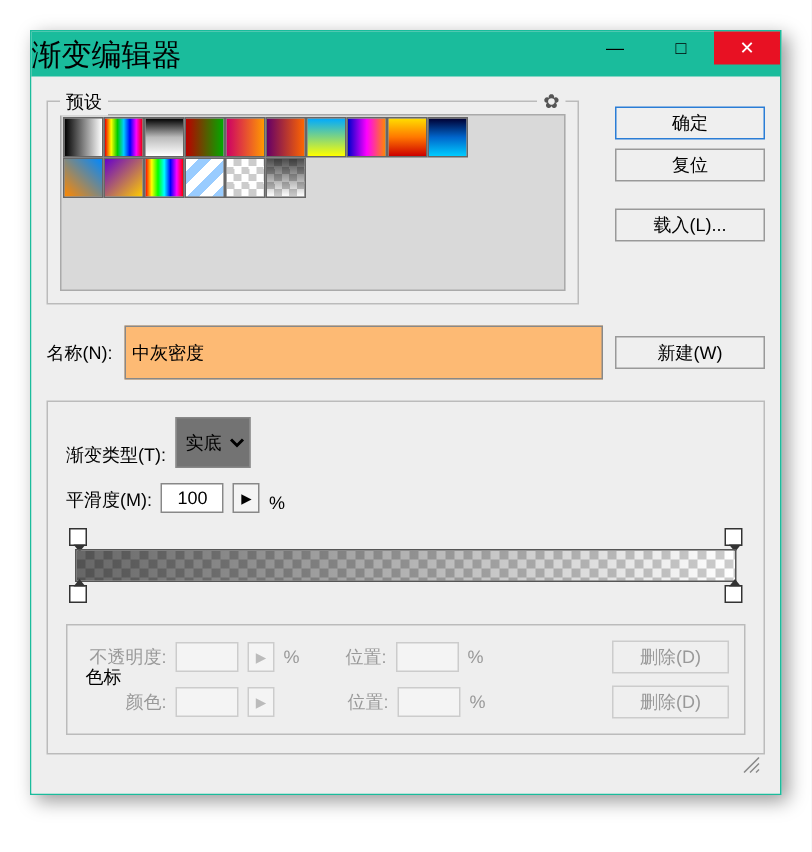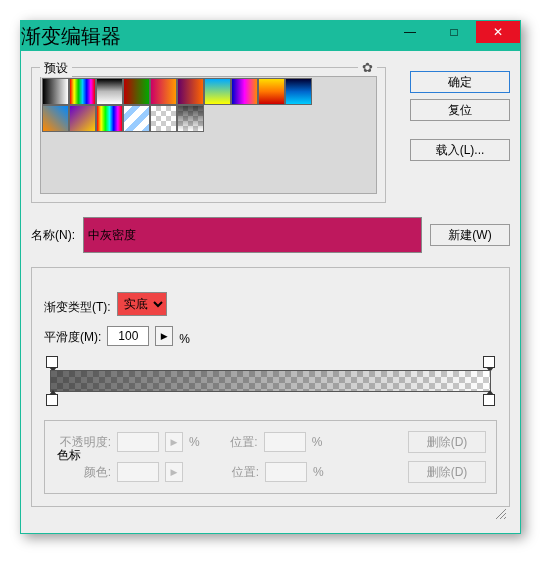--- a/index.html
+++ b/index.html
@@ -125,44 +125,43 @@
     display: flex;
     align-items: center;
     gap: 8px;
     margin-top: 14px;
   }
   .name-row label { white-space: nowrap; }
   .name-row input[type=text] {
     flex: 1;
     height: 36px;
     border: 1px solid #888;
-    background: #be185d;
+    background: #fdba74;
     padding: 0 4px;
     font-size: 12px;
   }
-  .name-row .btn { width: 80px; }
+  .name-row .btn { width: 100px; }
   .gradient-fieldset {
     border: 1px solid #bbb;
     margin-top: 14px;
     padding: 10px 12px 12px 12px;
     position: relative;
   }
   .row {
     display: flex;
     align-items: flex-end;
     gap: 6px;
     margin-bottom: 10px;
   }
   select {
-    height: 24px;
+    height: 34px;
     border: 1px solid #888;
-    background: #ef4444;
+    background: #737373;
     font-size: 12px;
     padding: 0 2px;
-    margin-top: 14px;
   }
   .num-input {
     width: 42px;
     height: 20px;
     border: 1px solid #888;
     background: #fff;
     text-align: center;
     font-size: 12px;
   }
   .arrow-btn {

